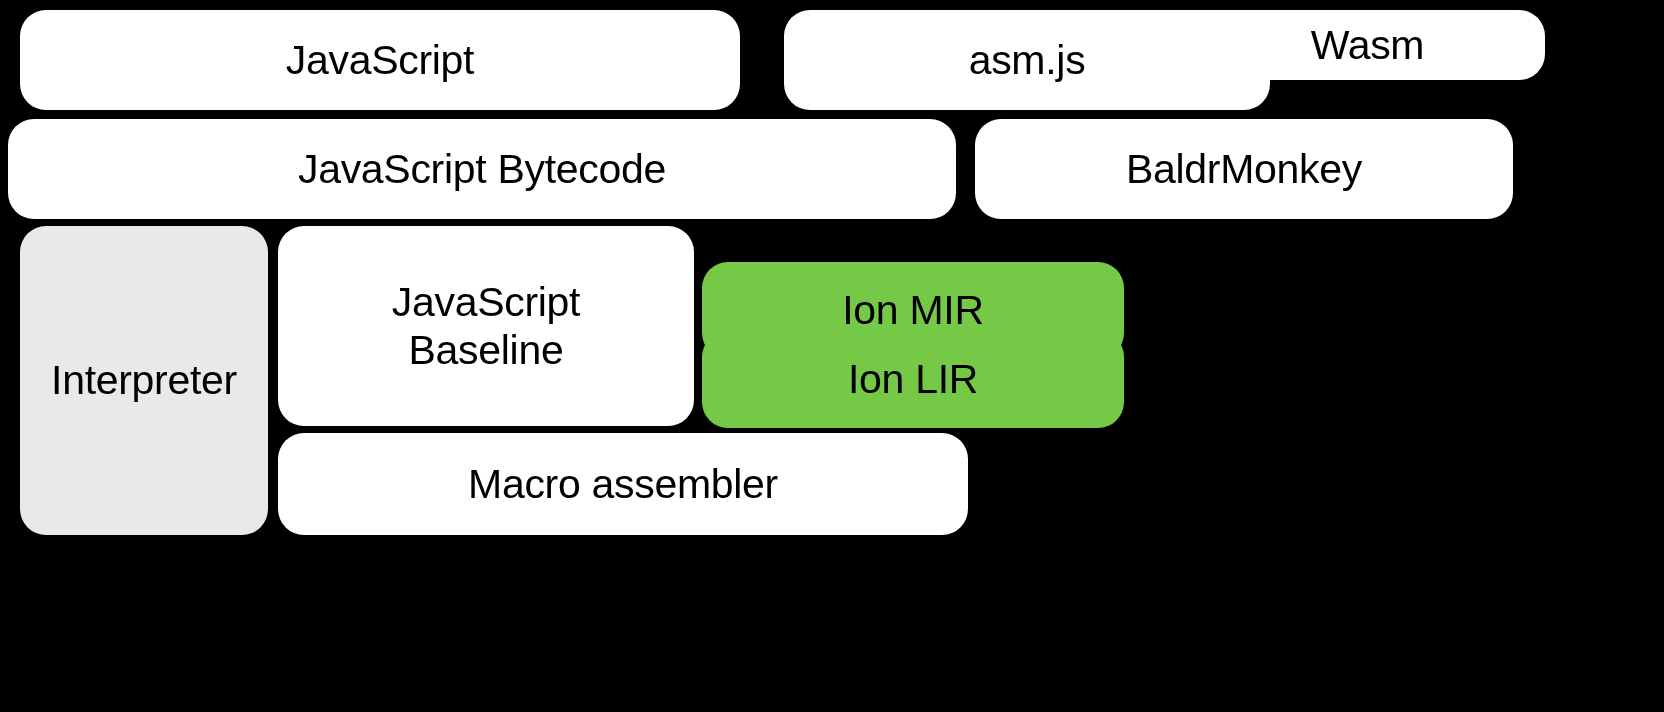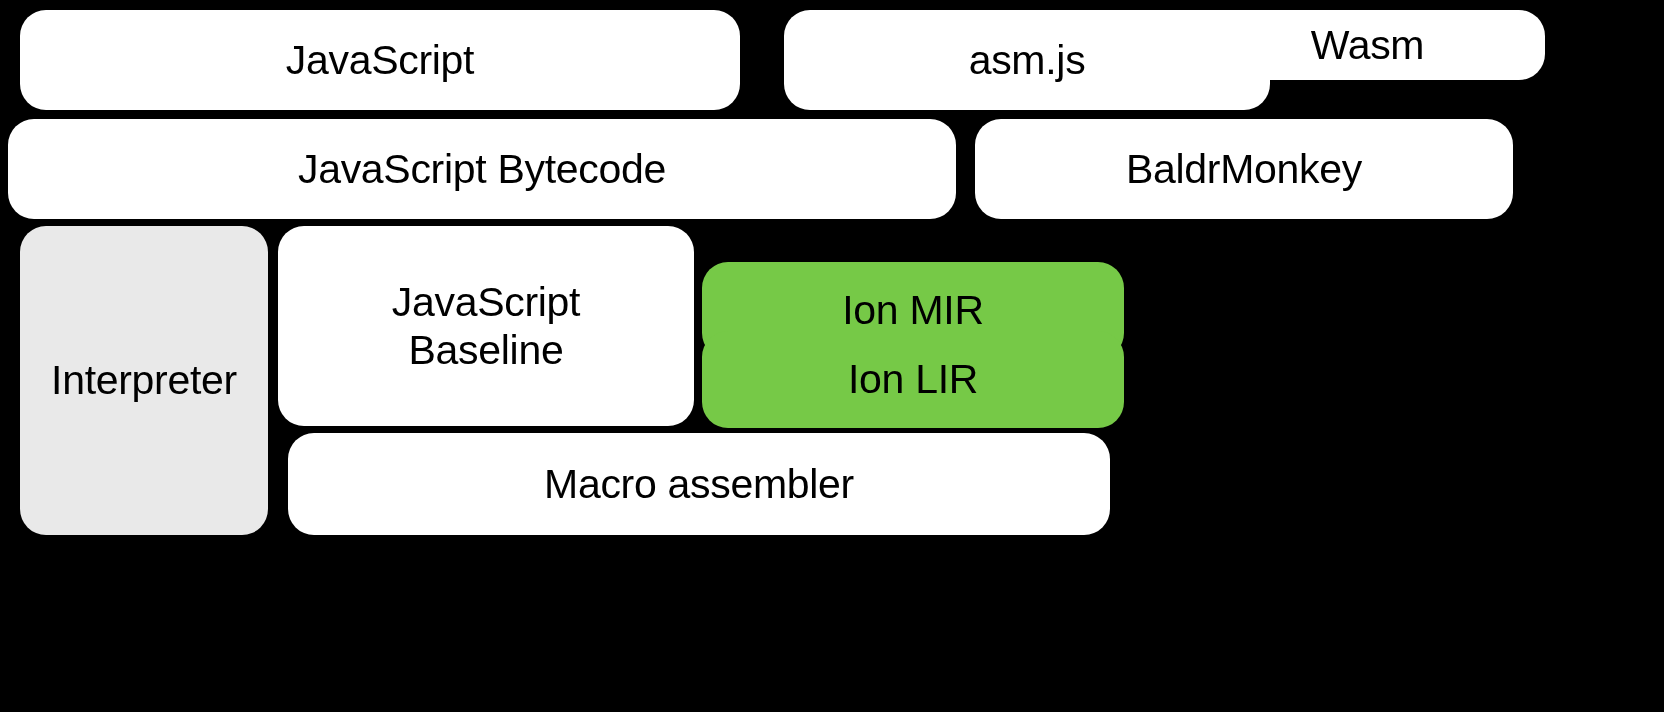--- a/index.html
+++ b/index.html
@@ -47,21 +47,21 @@
 
   
   .n-js-bytecode     { left: 8px;   top: 119px; width: 948px; height: 100px; }
   .n-baldrmonkey     { left: 975px;  top: 119px; width: 538px; height: 100px; }
 
   
   .n-interpreter     { left: 20px;   top: 226px; width: 248px; height: 309px; }
   .n-js-baseline     { left: 278px;  top: 226px; width: 416px; height: 200px; }
   .n-ion-mir         { left: 702px;  top: 226px; width: 422px; height: 97px; margin-top: 36px;  }
   .n-ion-lir         { left: 702px;  top: 331px; width: 422px; height: 97px;  }
-  .n-macro-assembler { left: 288px;  top: 433px; width: 822px; height: 102px; }
+  .n-macro-assembler { left: 278px;  top: 433px; width: 690px; height: 102px; }
   .n-cranelift       { left: 1128px; top: 331px; width: 417px; height: 204px; }
 
   
   .n-native-code     { left: 278px;  top: 545px; width: 1267px; height: 100px; }
 </style>
 </head>
 <body>
 
 <div id="diagram">
 

